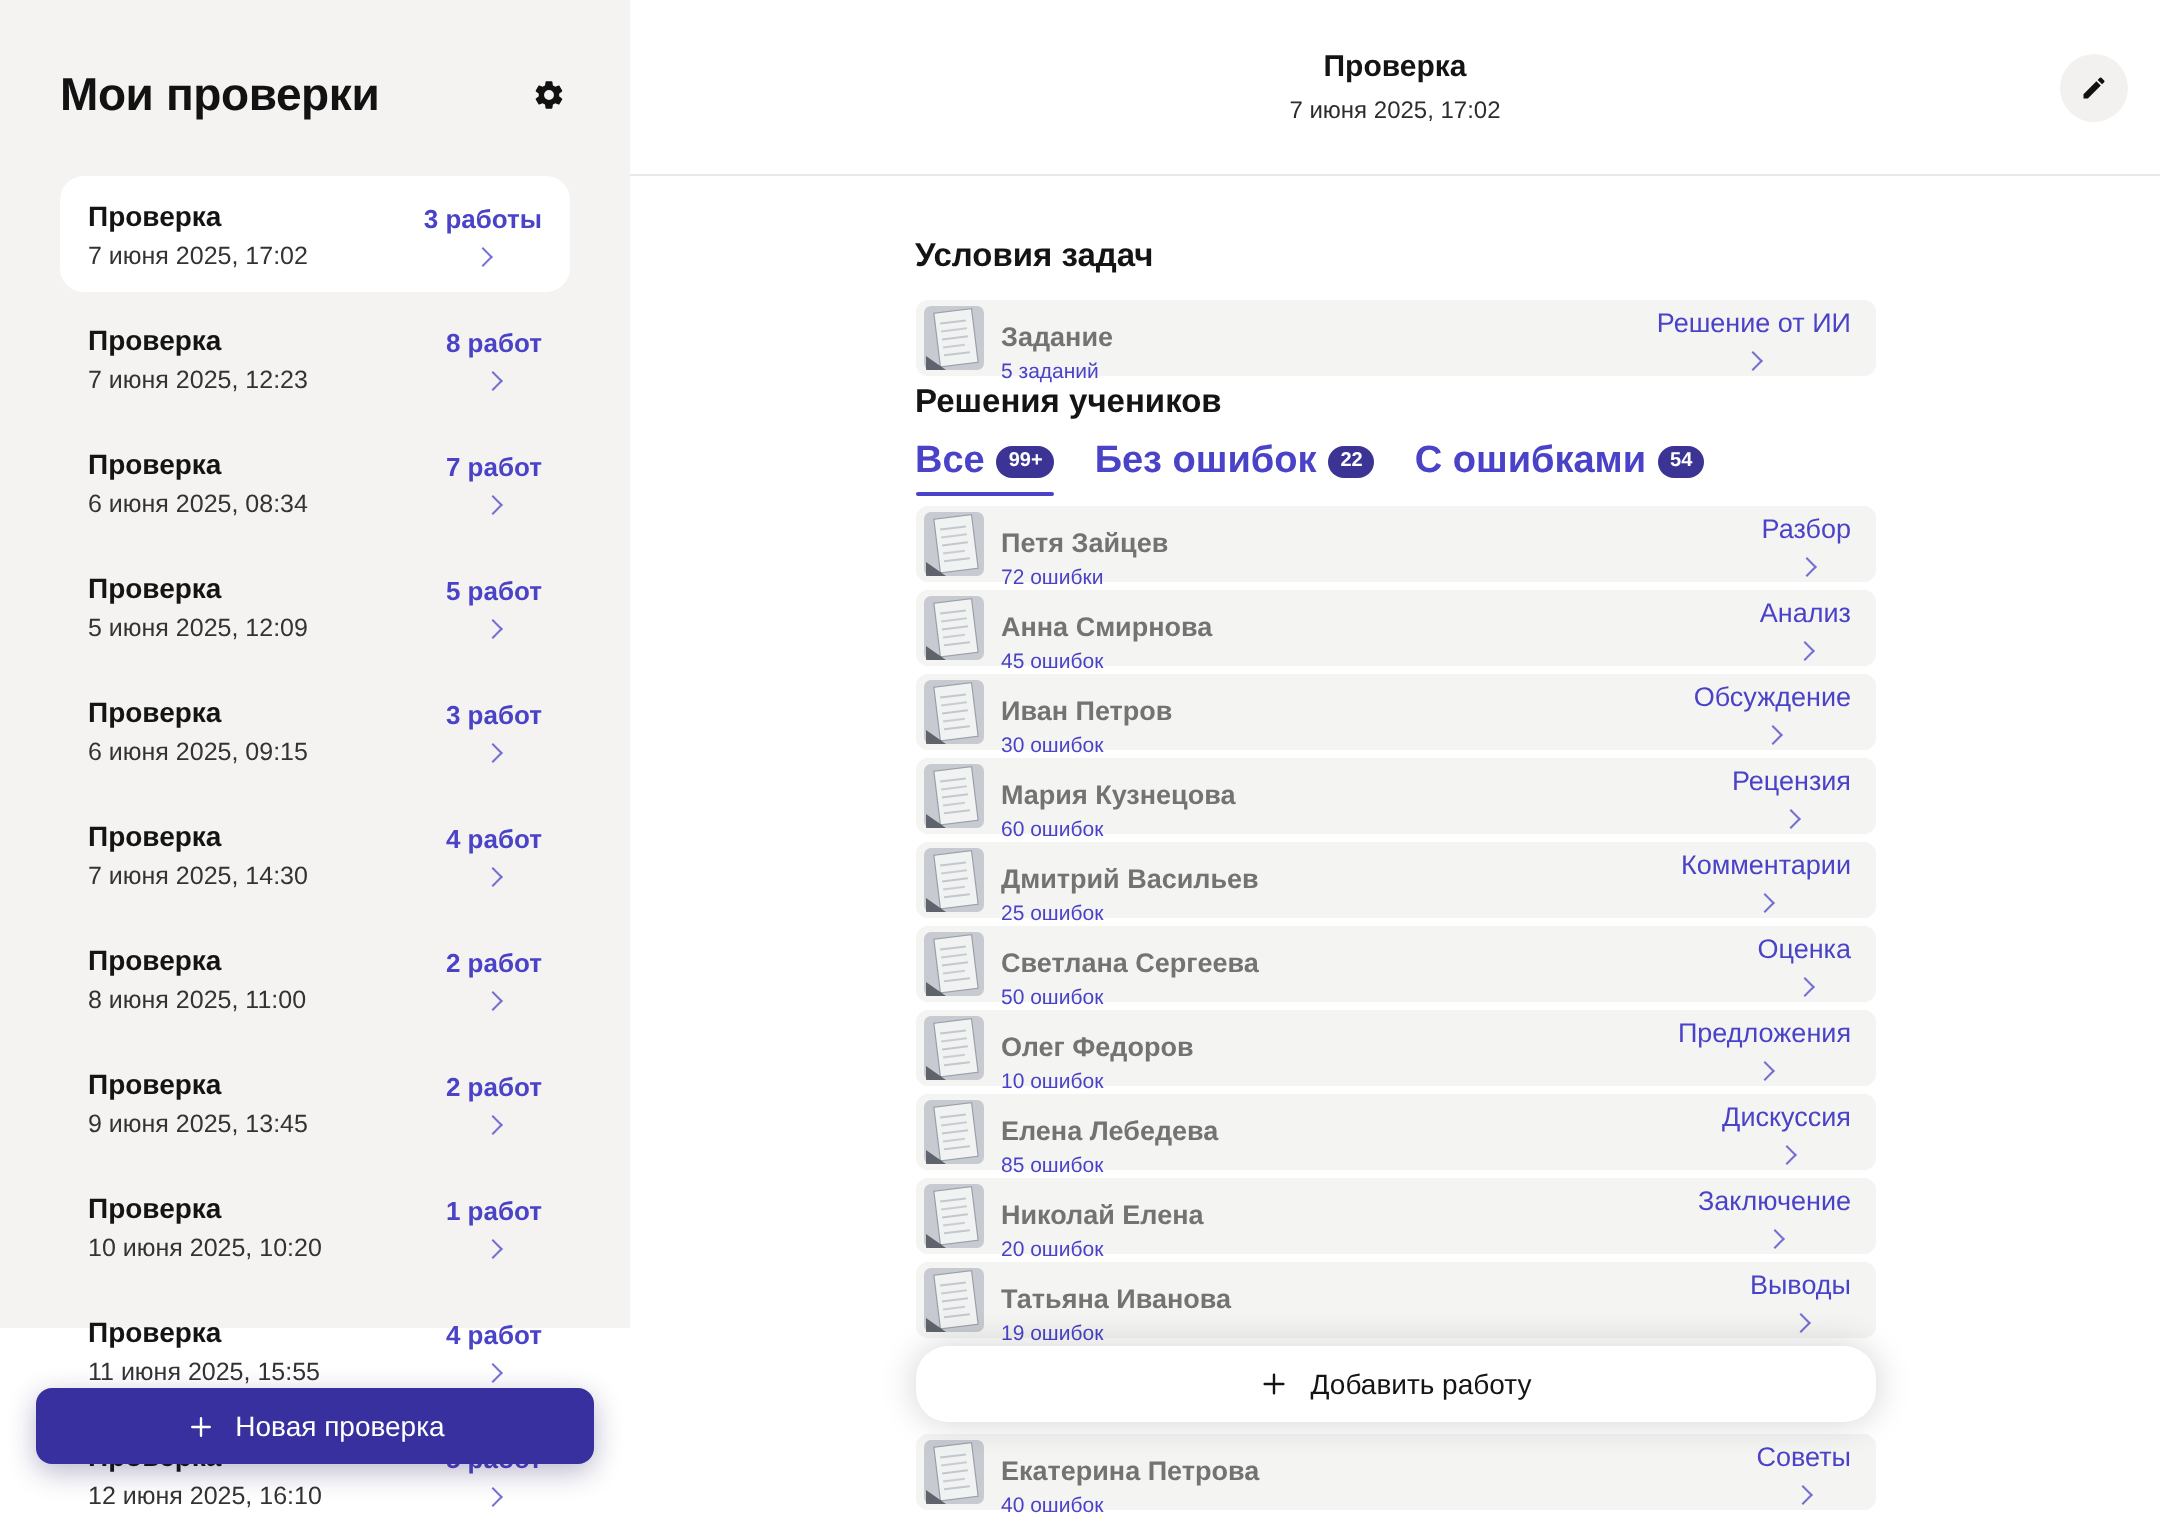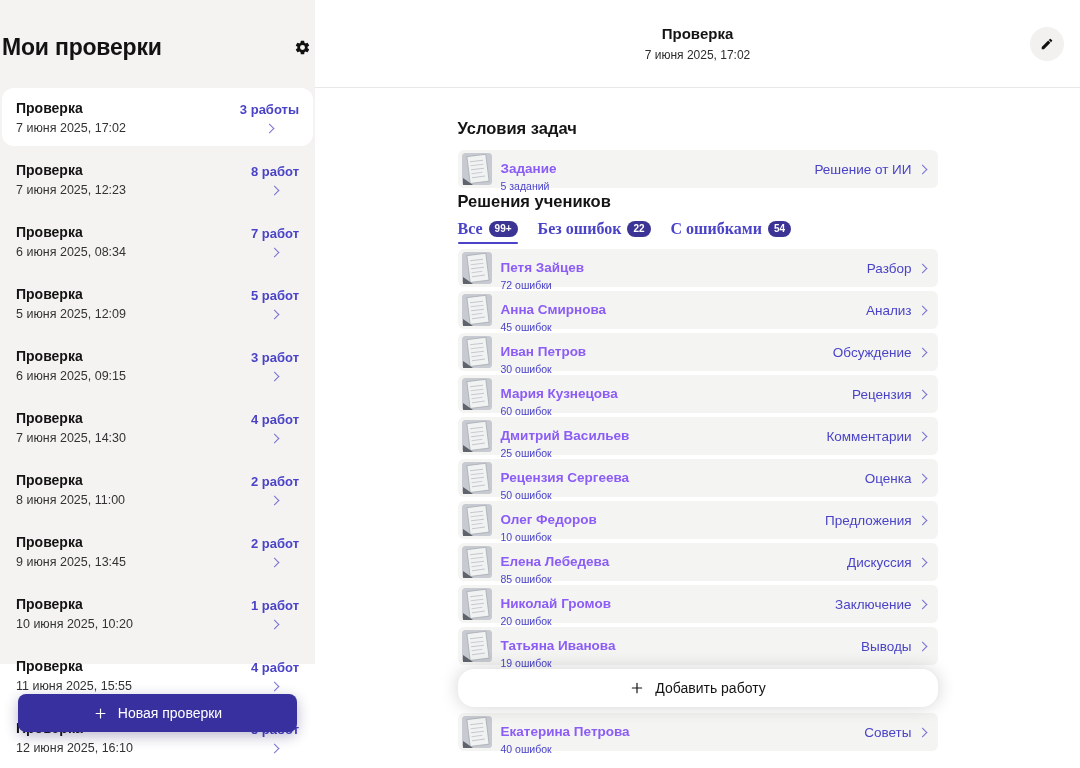--- a/index.html
+++ b/index.html
@@ -15,21 +15,21 @@
     --sidebar-bg: #f4f3f1;
     --row-bg: #f4f4f2;
   }
 
   
   .sidebar {
     width: 315px; min-width: 315px; height: 664px;
     background: var(--sidebar-bg);
     position: relative;
     box-sizing: border-box;
-    padding: 0 2px;
+    padding: 0 30px;
   }
   .sidebar-header {
     height: 88px;
     display: flex; align-items: center; justify-content: space-between;
     padding-top: 6px; box-sizing: border-box;
   }
   .sidebar-title { font-size: 23px; font-weight: 600; letter-spacing: -0.2px; color: #121212; }
   .gear-btn {
     background: none; border: none; padding: 2px; cursor: pointer;
     display: flex; align-items: center; justify-content: center;
@@ -89,33 +89,33 @@
     background: var(--row-bg);
     border-radius: 6px; height: 38px;
     display: flex; align-items: center;
     padding: 0 12px 0 4px; box-sizing: border-box;
     margin-bottom: 4px;
     cursor: pointer;
   }
   .task-row { margin-top: 12px; }
   .row-thumb { width: 30px; height: 32px; margin-right: 9px; flex: none; display: flex; }
   .row-main { flex: 1; display: flex; flex-direction: column; justify-content: center; }
-  .row-title { font-size: 13.5px; font-weight: 600; color: #8b5cf6; line-height: 1.1; margin-top: 16px; }
+  .row-title { font-size: 13.5px; font-weight: 600; color: #737373; line-height: 1.1; margin-top: 16px; }
   .row-sub { font-size: 10.5px; color: var(--accent); margin-top: 3px; }
   .row-action {
     font-size: 13.5px; font-weight: 500; color: var(--accent);
-    display: flex; align-items: center; gap: 7px; white-space: nowrap;
+    display: flex; align-items: center; gap: 7px; white-space: nowrap; flex-direction: column;
   }
 
   .tabs { display: flex; gap: 20px; margin-top: 9px; }
   .tab {
     display: flex; align-items: center; gap: 6px;
     padding-bottom: 6px; position: relative; cursor: pointer;
   }
-  .tab-label { font-size: 16px; font-weight: 600; color: var(--accent); font-family: Liberation Serif, serif; }
+  .tab-label { font-size: 19px; font-weight: 600; color: var(--accent); }
   .tab-badge {
     background: var(--badge-bg); color: #ffffff;
     font-size: 10px; font-weight: 700;
     padding: 3px 6px; border-radius: 10px; line-height: 1;
   }
   .tab.active::after {
     content: ""; position: absolute; left: 0; right: 0; bottom: 0;
     height: 2px; background: var(--accent); border-radius: 2px;
   }
 
@@ -269,21 +269,21 @@
       </div>
 
   </div>
 
   <button class="new-check-btn">
     <span style="display:flex;">
       <svg width="15" height="15" viewBox="0 0 24 24" fill="none" stroke="#ffffff" stroke-width="1.9" stroke-linecap="round">
           <path d="M12 5v14M5 12h14"></path>
         </svg>
     </span>
-    <span>Новая проверки</span>
+    <span>Новая проверка</span>
   </button>
 </div>
 
 <div class="main">
   <div class="main-header">
     <div class="main-title">Проверка</div>
     <div class="main-date">7 июня 2025, 17:02</div>
     <button class="edit-btn">
       <span style="display:flex;">
         <svg width="14" height="14" viewBox="0 0 24 24" fill="#111111">
@@ -478,21 +478,21 @@
                 <line x1="9" y1="8" x2="22" y2="8" stroke="#c3c8cd" stroke-width="1"></line>
                 <line x1="9" y1="12" x2="22" y2="12" stroke="#c9cdd2" stroke-width="1"></line>
                 <line x1="9" y1="16" x2="22" y2="16" stroke="#c3c8cd" stroke-width="1"></line>
                 <line x1="9" y1="20" x2="20" y2="20" stroke="#c9cdd2" stroke-width="1"></line>
                 <line x1="9" y1="24" x2="22" y2="24" stroke="#c3c8cd" stroke-width="1"></line>
               </g>
               <path d="M1 25 L11 32 L1 32 Z" fill="#3c414a" opacity="0.75"></path>
             </svg>
           </span>
           <div class="row-main">
-            <div class="row-title">Рецензия Сергеева</div>
+            <div class="row-title">Светлана Сергеева</div>
             <div class="row-sub">50 ошибок</div>
           </div>
           <div class="row-action">
             <span>Оценка</span>
             <span class="chev"></span>
           </div>
         </div>
 
         <div class="row student-row">
           <span class="row-thumb">
@@ -553,21 +553,21 @@
                 <line x1="9" y1="8" x2="22" y2="8" stroke="#c3c8cd" stroke-width="1"></line>
                 <line x1="9" y1="12" x2="22" y2="12" stroke="#c9cdd2" stroke-width="1"></line>
                 <line x1="9" y1="16" x2="22" y2="16" stroke="#c3c8cd" stroke-width="1"></line>
                 <line x1="9" y1="20" x2="20" y2="20" stroke="#c9cdd2" stroke-width="1"></line>
                 <line x1="9" y1="24" x2="22" y2="24" stroke="#c3c8cd" stroke-width="1"></line>
               </g>
               <path d="M1 25 L11 32 L1 32 Z" fill="#3c414a" opacity="0.75"></path>
             </svg>
           </span>
           <div class="row-main">
-            <div class="row-title">Николай Громов</div>
+            <div class="row-title">Николай Елена</div>
             <div class="row-sub">20 ошибок</div>
           </div>
           <div class="row-action">
             <span>Заключение</span>
             <span class="chev"></span>
           </div>
         </div>
 
         <div class="row student-row">
           <span class="row-thumb">

